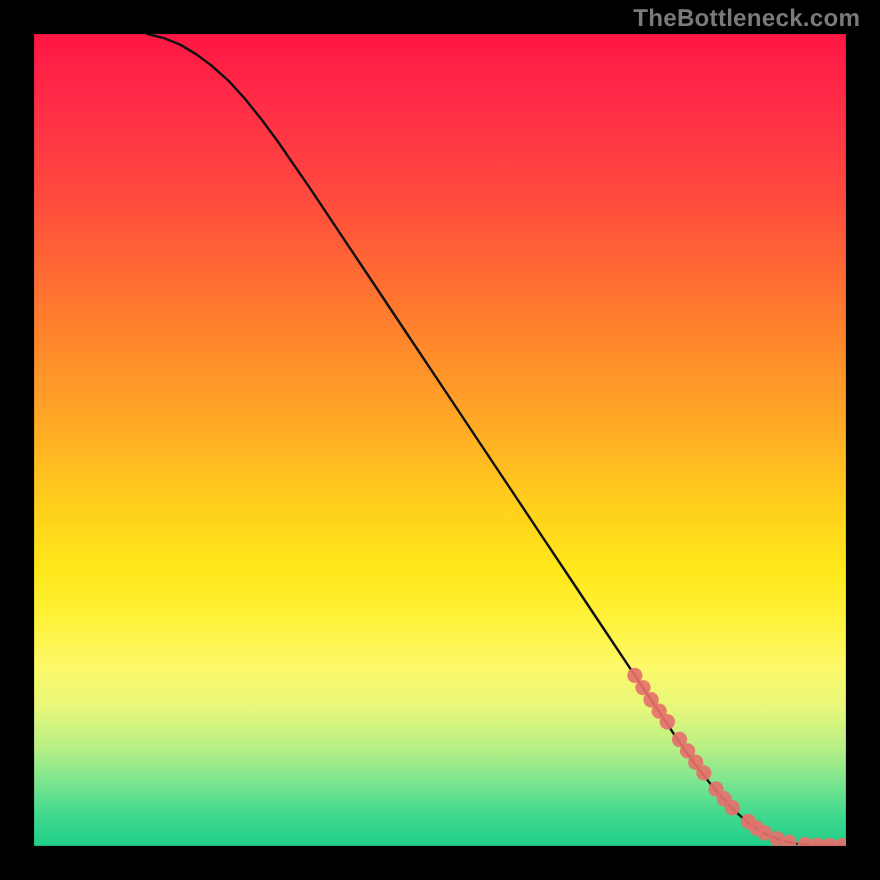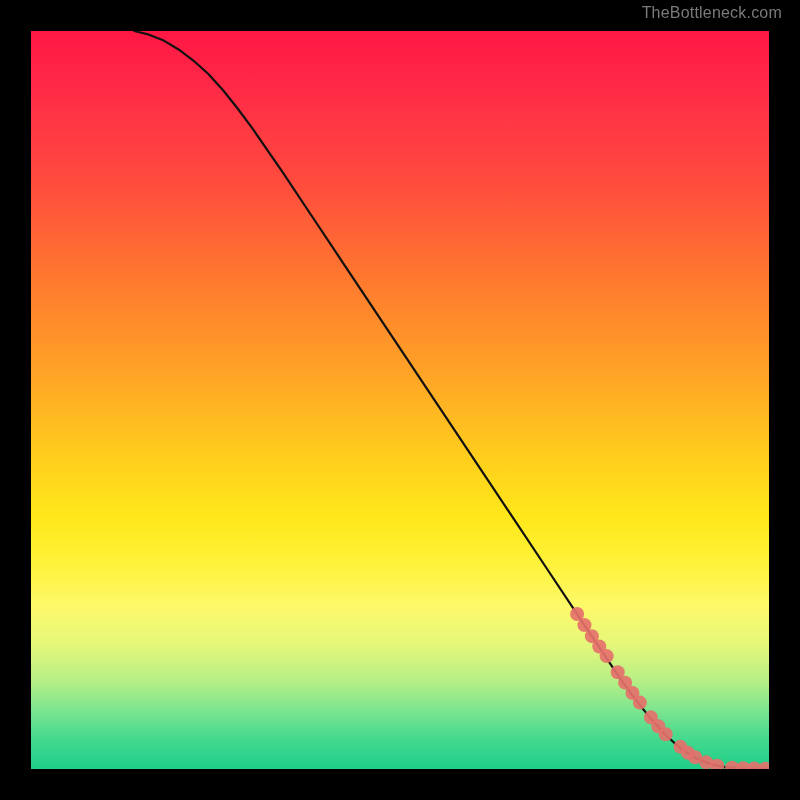--- a/index.html
+++ b/index.html
@@ -15,22 +15,22 @@
     position: relative;
     width: 800px;
     height: 800px;
     background: #000;
   }
   .watermark {
     position: absolute;
     top: 4px;
     right: 18px;
     color: #7a7a7a;
-    font-size: 16px;
-    font-weight: 400;
+    font-size: 22px;
+    font-weight: 700;
     letter-spacing: 0.2px;
   }
   
   .plot {
     position: absolute;
     left: 31px;
     top: 31px;
     width: 738px;
     height: 738px;
     

